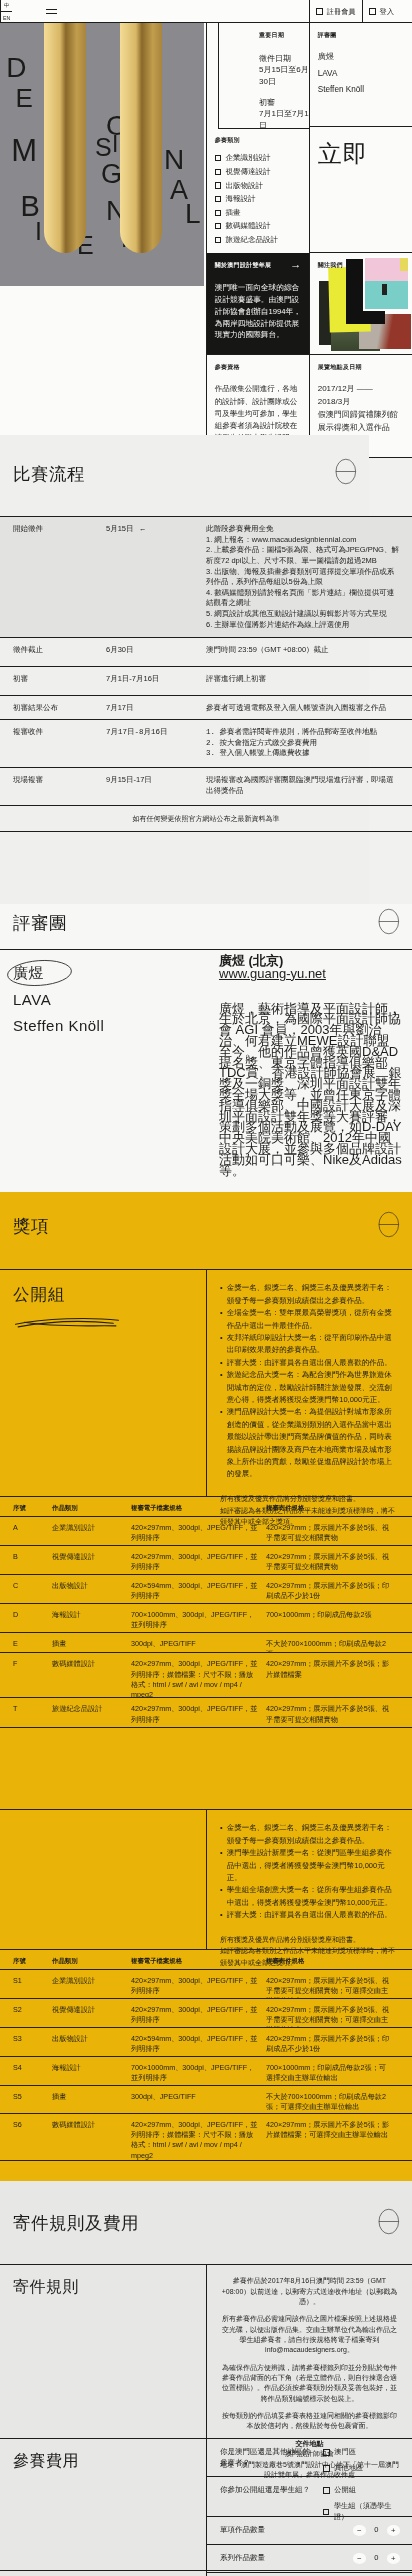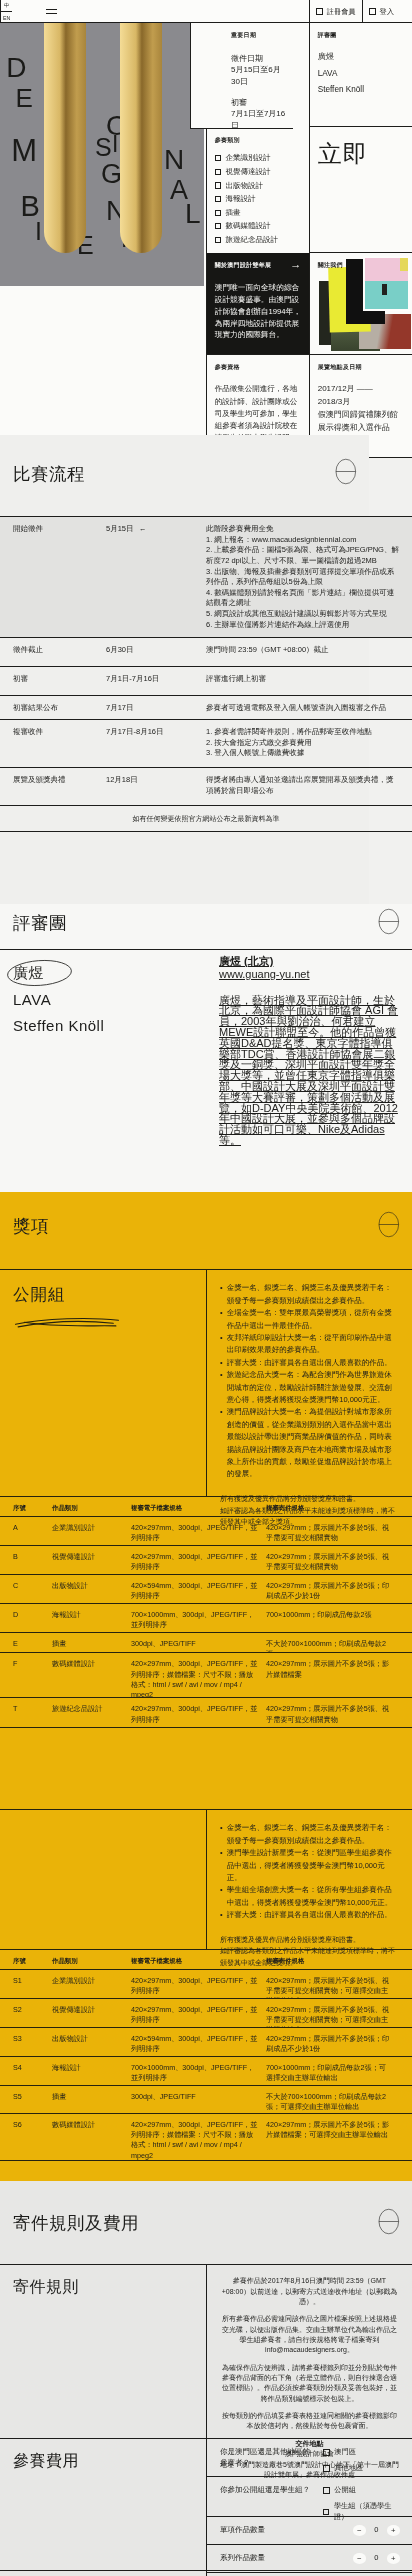--- a/index.html
+++ b/index.html
@@ -66,24 +66,24 @@
   .proc-note{border-top:0.5px solid #1d1d1b;border-bottom:0.5px solid #1d1d1b;height:27px;display:flex;align-items:center;justify-content:center;font-size:7px;}
 
   
   .jury{position:absolute;top:904px;left:0;width:412px;height:288px;background:#f7f7f5;}
   .jury .sec-title{position:absolute;top:7.2px;left:13px;}
   .jury-divider{position:absolute;top:45px;left:0;width:412px;border-top:0.5px solid #1d1d1b;}
   .jury-tabs{position:absolute;top:52px;left:13px;}
   .jury-tab{font-size:15px;margin-top:8.2px;position:relative;cursor:pointer;letter-spacing:0.5px;}
   .tab-ellipse{position:absolute;left:-7.2px;top:-5.7px;width:67px;height:28px;pointer-events:none;}
   .tab-ellipse ellipse{fill:none;stroke:#1d1d1b;stroke-width:1.6;}
-  .bio{position:absolute;left:219px;top:52px;width:183px;font-size:11px;line-height:10.8px;text-decoration:underline;}
+  .bio{position:absolute;left:219px;top:52px;width:183px;font-size:13px;line-height:10.8px;}
   .bio-name{font-weight:700;}
   .bio-link{display:inline-block;margin-top:2.1px;text-decoration:underline;cursor:pointer;color:#1d1d1b;}
-  .bio-text{margin-top:15px;}
+  .bio-text{margin-top:24px;}
 
   
   .awards{position:absolute;top:1192px;left:0;width:412px;height:989px;background:#eab308;}
   .awards .sec-title{position:absolute;top:21.6px;left:13px;}
   .grp{position:absolute;left:0;width:412px;}
   .grp-left{position:absolute;left:13px;top:14.4px;}
   .grp-title{font-size:16.5px;letter-spacing:1px;}
   .scribble{display:block;margin-top:7.2px;}
   .scribble path{fill:none;stroke:#24200f;stroke-width:2.2;stroke-linecap:round;}
   .grp-right{position:absolute;left:206px;top:0;border-left:0.5px solid #24220f;padding:12.4px 13px 0 13px;width:206px;}
@@ -164,21 +164,21 @@
           <span class="collage-letter" style="left: 77px; top: 210px; font-size: 25px;">E</span>
           <span class="collage-letter" style="left: 121px; top: 202px; font-size: 26px;">N</span>
           <span class="collage-letter" style="left: 154px; top: 200px; font-size: 23px;">I</span>
           <span class="collage-letter" style="left: 185px; top: 177px; font-size: 28px;">L</span>
         </div>
       <div class="pillar" style="left:44px;"></div>
       <div class="pillar" style="left:120px;"></div>
     </div>
     <div style="position:absolute;top:0;left:206px;width:0.5px;height:412px;background:#1d1d1b;"></div>
 
-    <div class="hcell" style="left:190px;top:0;height:106px;padding-left:40px;">
+    <div class="hcell" style="left:218px;top:0;height:106px;padding-left:40px;">
       <div class="lbl">重要日期</div>
       <div id="dates-list">
           <div class="dates-grp">
             <div class="hv">徵件日期</div>
             <div class="hv">5月15日至6月30日</div>
           </div>
           <div class="dates-grp">
             <div class="hv">初審</div>
             <div class="hv">7月1日至7月16日</div>
           </div>
@@ -309,38 +309,38 @@
         </div>
         <div class="proc-row" style="height: 24px;">
           <div>初審結果公布</div>
           <div class="proc-date">
             <span>7月17日</span>
           </div>
           <div>
             <div>參賽者可透過電郵及登入個人帳號查詢入圍複審之作品</div>
           </div>
         </div>
-        <div class="proc-row" style="height: 48px;">
+        <div class="proc-row" style="height: 48px; font-family: Liberation Mono, monospace;">
           <div>複審收件</div>
           <div class="proc-date">
             <span>7月17日-8月16日</span>
           </div>
           <div>
             <div>1. 參賽者需詳閱寄件規則，將作品郵寄至收件地點</div>
             <div>2. 按大會指定方式繳交參賽費用</div>
             <div>3. 登入個人帳號上傳繳費收據</div>
           </div>
         </div>
         <div class="proc-row" style="height: 38px;">
-          <div>展覽及頒獎典禮</div>
+          <div>現場複審</div>
           <div class="proc-date">
-            <span>12月18日</span>
+            <span>9月15日-17日</span>
           </div>
           <div>
-            <div>得獎者將由專人通知並邀請出席展覽開幕及頒獎典禮，獎項將於當日即場公布</div>
+            <div>現場複審改為國際評審團親臨澳門現場進行評審，即場選出得獎作品</div>
           </div>
         </div>
         <div class="proc-note">如有任何變更依照官方網站公布之最新資料為準</div>
       </div>
   </div>
 
   <div class="jury">
     <div class="sec-title">評審團</div>
     <div class="circle-icon" style="top:4.1px;right:12.4px;">
       <svg viewBox="0 0 44 54">

